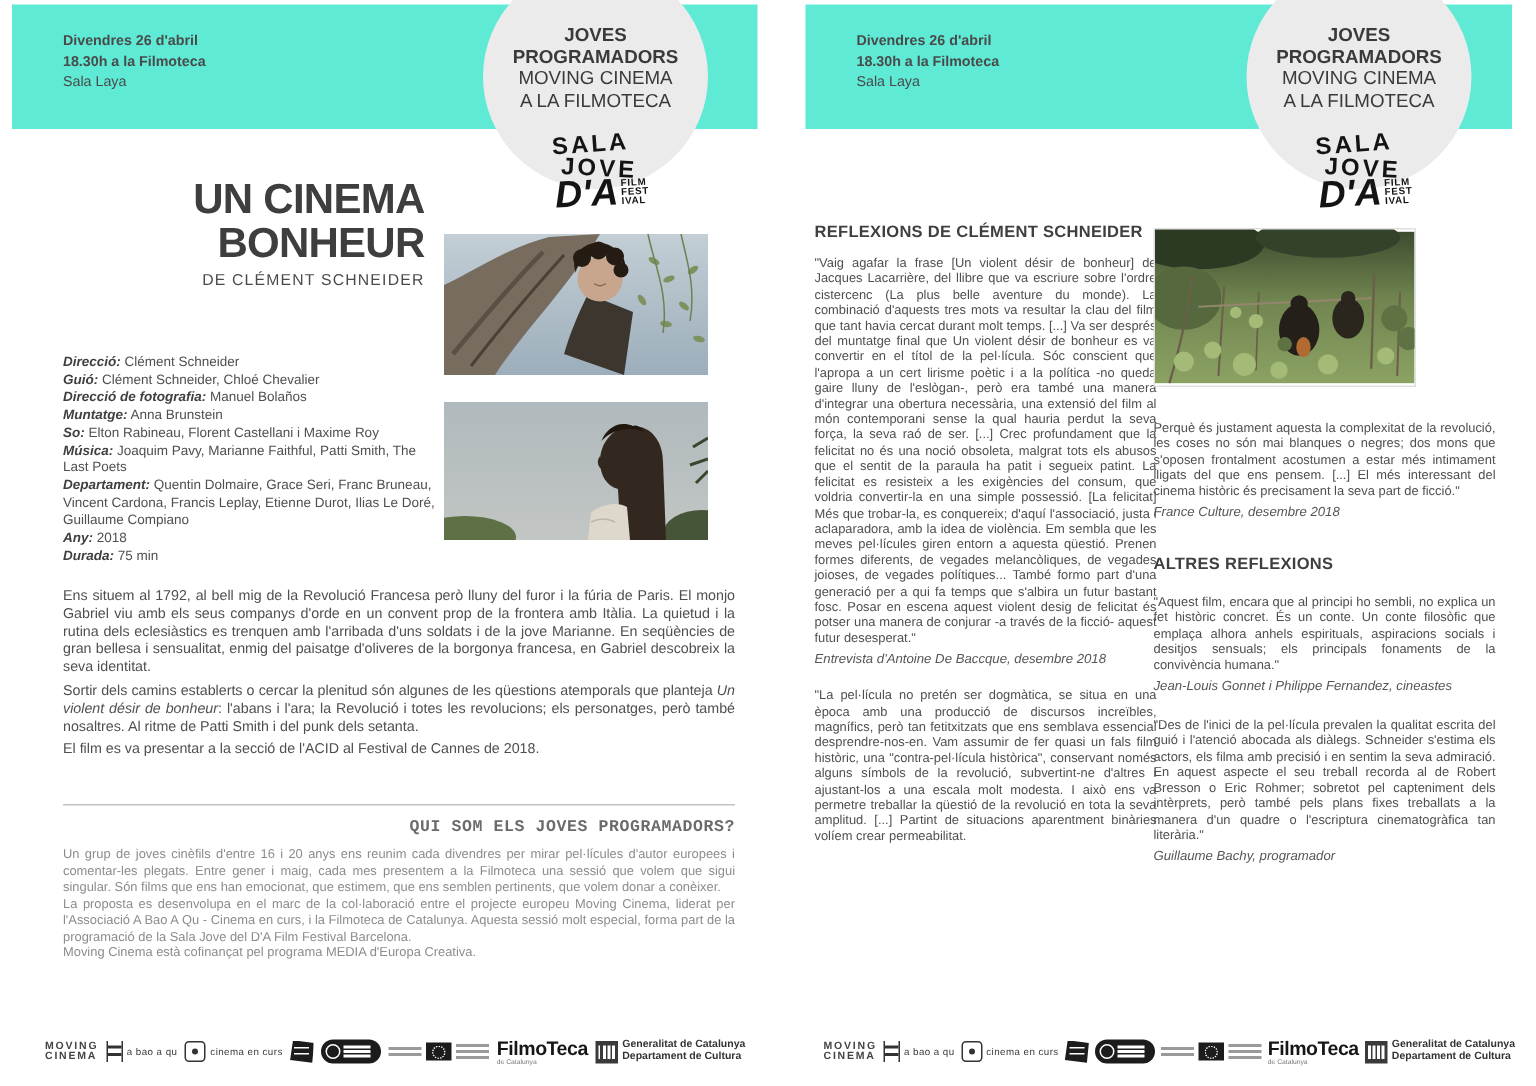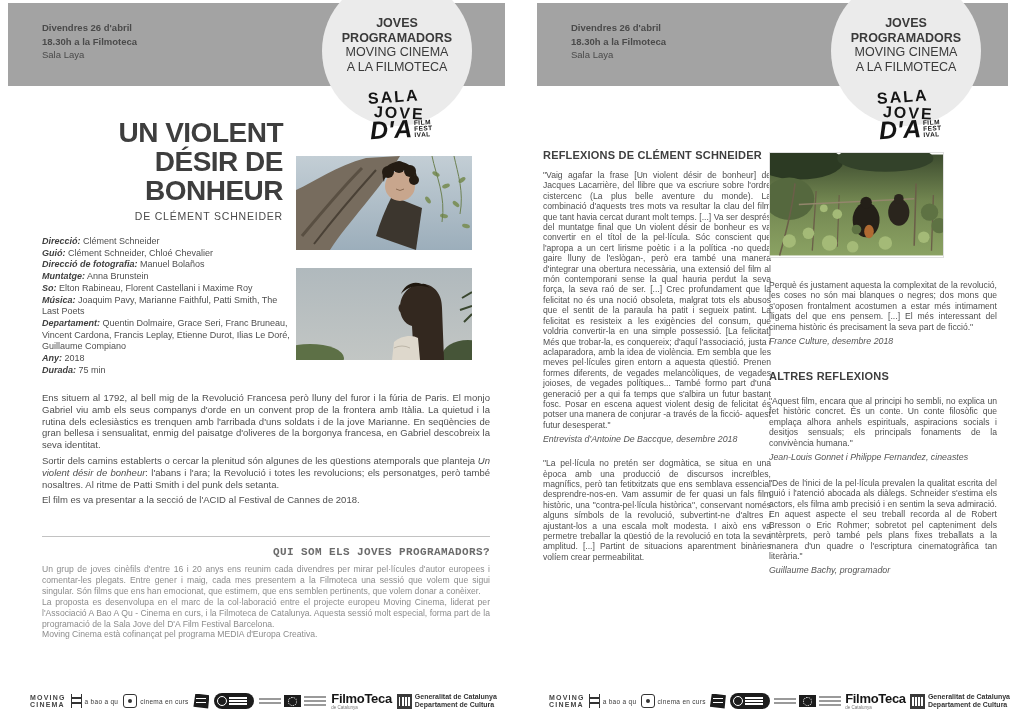--- a/index.html
+++ b/index.html
@@ -1,21 +1,21 @@
 <!DOCTYPE html>
 <html><head>
 <meta charset="utf-8">
 <style>
   html,body{margin:0;padding:0;}
   body{width:1024px;height:724px;background:#ffffff;font-family:"Liberation Sans",sans-serif;position:relative;overflow:hidden;}
   .page{position:absolute;top:0;height:724px;}
   #page-l{left:0;width:505px;}
   #page-r{left:537px;width:479px;}
 
-  .hdr{position:absolute;top:3px;height:83px;background:#a3a3a3;}
+  .hdr{position:absolute;top:3px;height:83px;background:#5eead4;}
   #page-l .hdr{left:8px;right:0;}
   #page-r .hdr{left:0;right:8px;}
   .hdr-text{position:absolute;left:34px;top:18px;font-size:9.5px;line-height:13.5px;color:#4a4a4a;}
   .hdr-text .b{font-weight:bold;display:block;}
   .hdr-text .r{display:block;}
 
   .circle{position:absolute;width:150px;height:150px;border-radius:50%;background:#ebebeb;top:-24px;text-align:center;box-sizing:border-box;padding-top:40px;font-size:12.5px;line-height:14.5px;color:#3a3a3a;}
   #page-l .circle{left:322px;}
   #page-r .circle{left:294px;}
   .circle .b{font-weight:bold;display:block;}
@@ -112,22 +112,21 @@
     <div class="sj2">JOVE</div>
     <div class="sj3">
       <span class="sj-da">D'A</span>
       <span class="sj-ff">
         <span>FILM</span><br><span>FEST</span><br><span>IVAL</span>
       </span>
     </div>
   </div>
 
   <div class="title-block">
-    <div class="title-line">UN VIOLENT</div>
-    <div class="title-line">DÉSIR DE</div>
+    <div class="title-line">UN CINEMA</div>
     <div class="title-line">BONHEUR</div>
     <div class="byline">DE CLÉMENT SCHNEIDER</div>
   </div>
 
   <div class="credits">
     <div><b>Direcció:</b><span> Clément Schneider</span></div>
     <div><b>Guió:</b><span> Clément Schneider, Chloé Chevalier</span></div>
     <div><b>Direcció de fotografia:</b><span> Manuel Bolaños</span></div>
     <div><b>Muntatge:</b><span> Anna Brunstein</span></div>
     <div><b>So:</b><span> Elton Rabineau, Florent Castellani i Maxime Roy</span></div>

